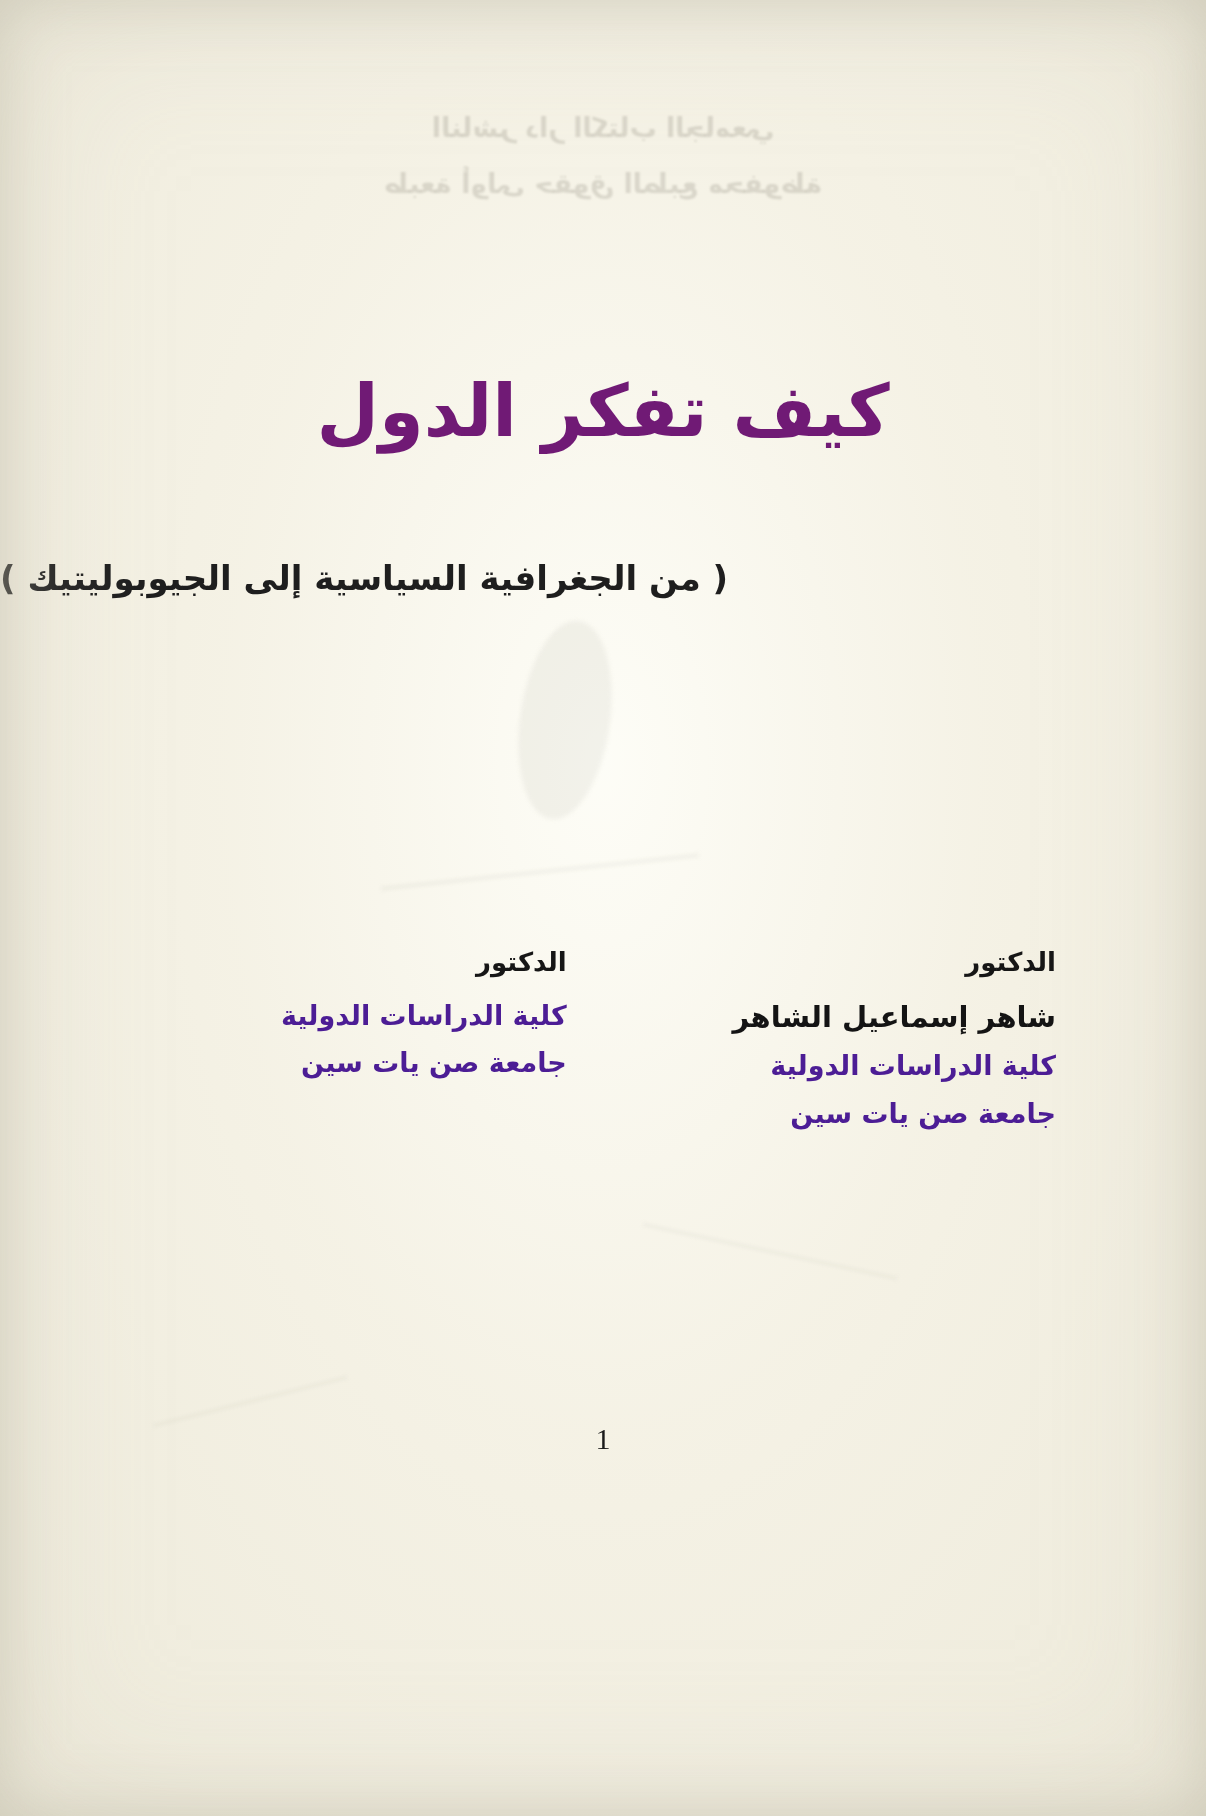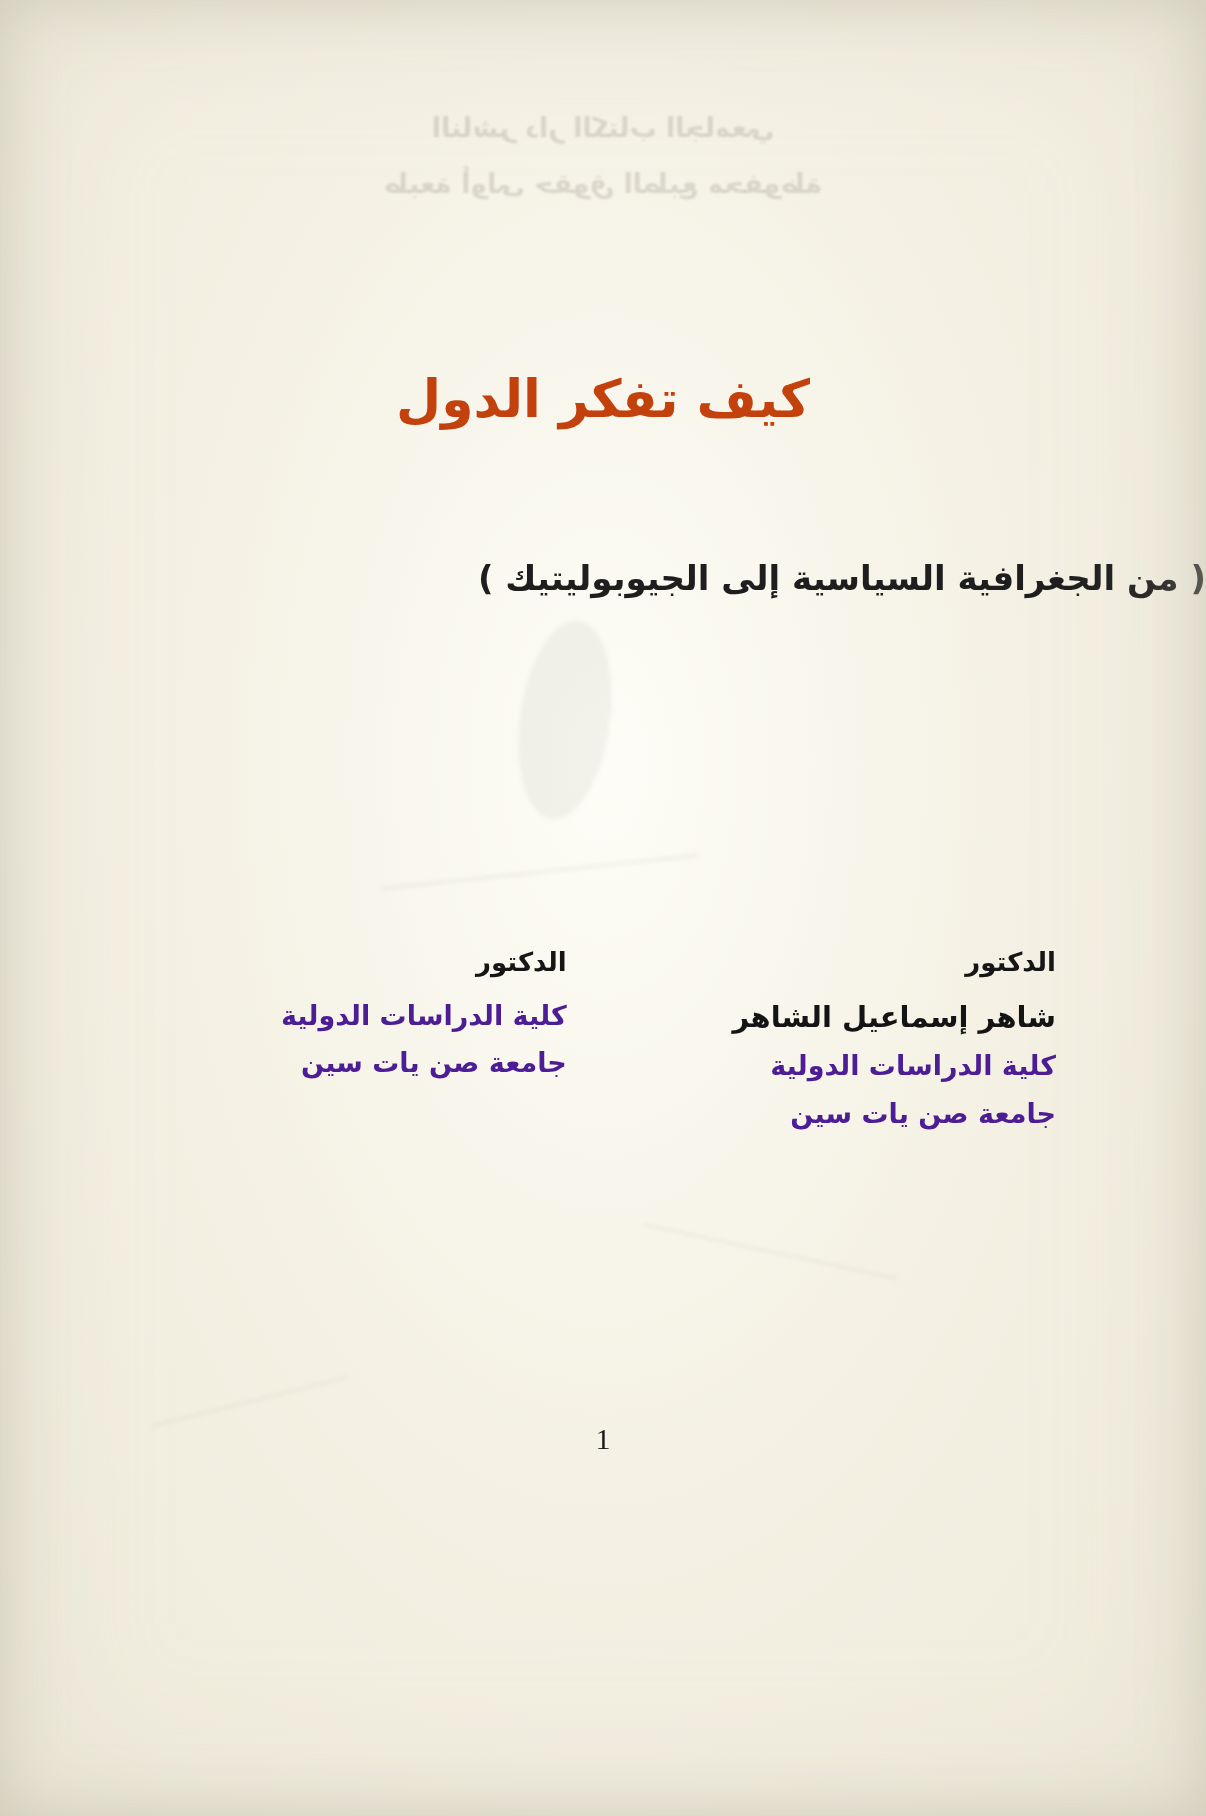--- a/index.html
+++ b/index.html
@@ -55,33 +55,33 @@
     position: absolute;
     inset: 0;
   }
 
   .title {
     position: absolute;
     top: 370px;
     left: 0;
     right: 0;
     text-align: center;
-    font-size: 52px;
+    font-size: 72px;
     font-weight: 700;
     letter-spacing: 1px;
     line-height: 1.15;
-    color: #c2410c;
+    color: #701a75;
   }
 
   .subtitle {
     position: absolute;
     top: 558px;
     left: 0;
-    right: 0;
-    text-align: right;
+    right: 8px;
+    text-align: left;
     font-size: 34px;
     font-weight: 700;
     color: #1e1e1e;
     letter-spacing: 0px;
   }
 
   .authors {
     position: absolute;
     top: 940px;
     left: 150px;

